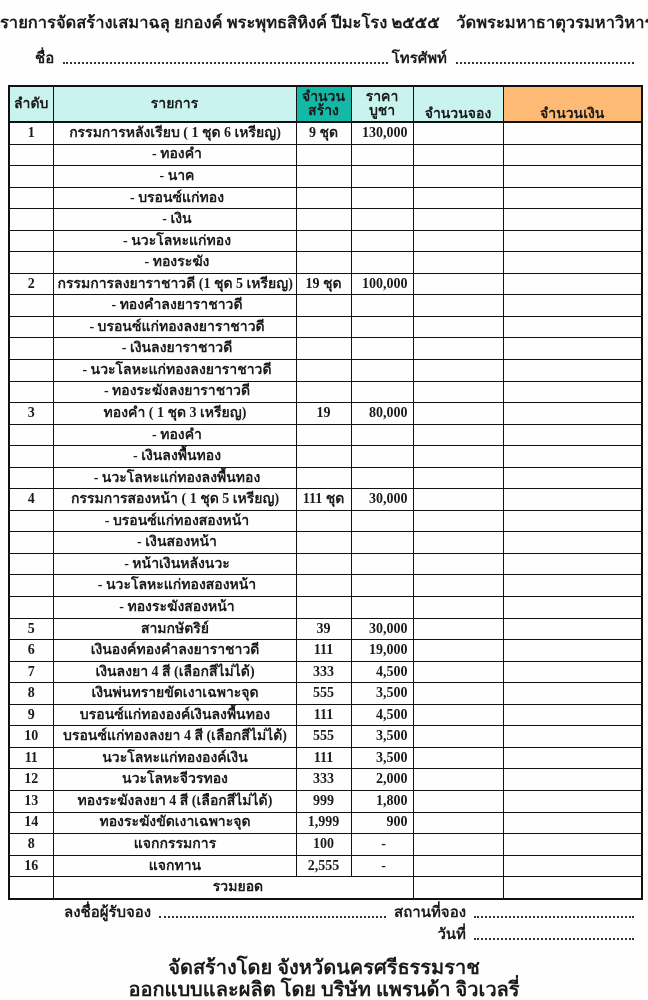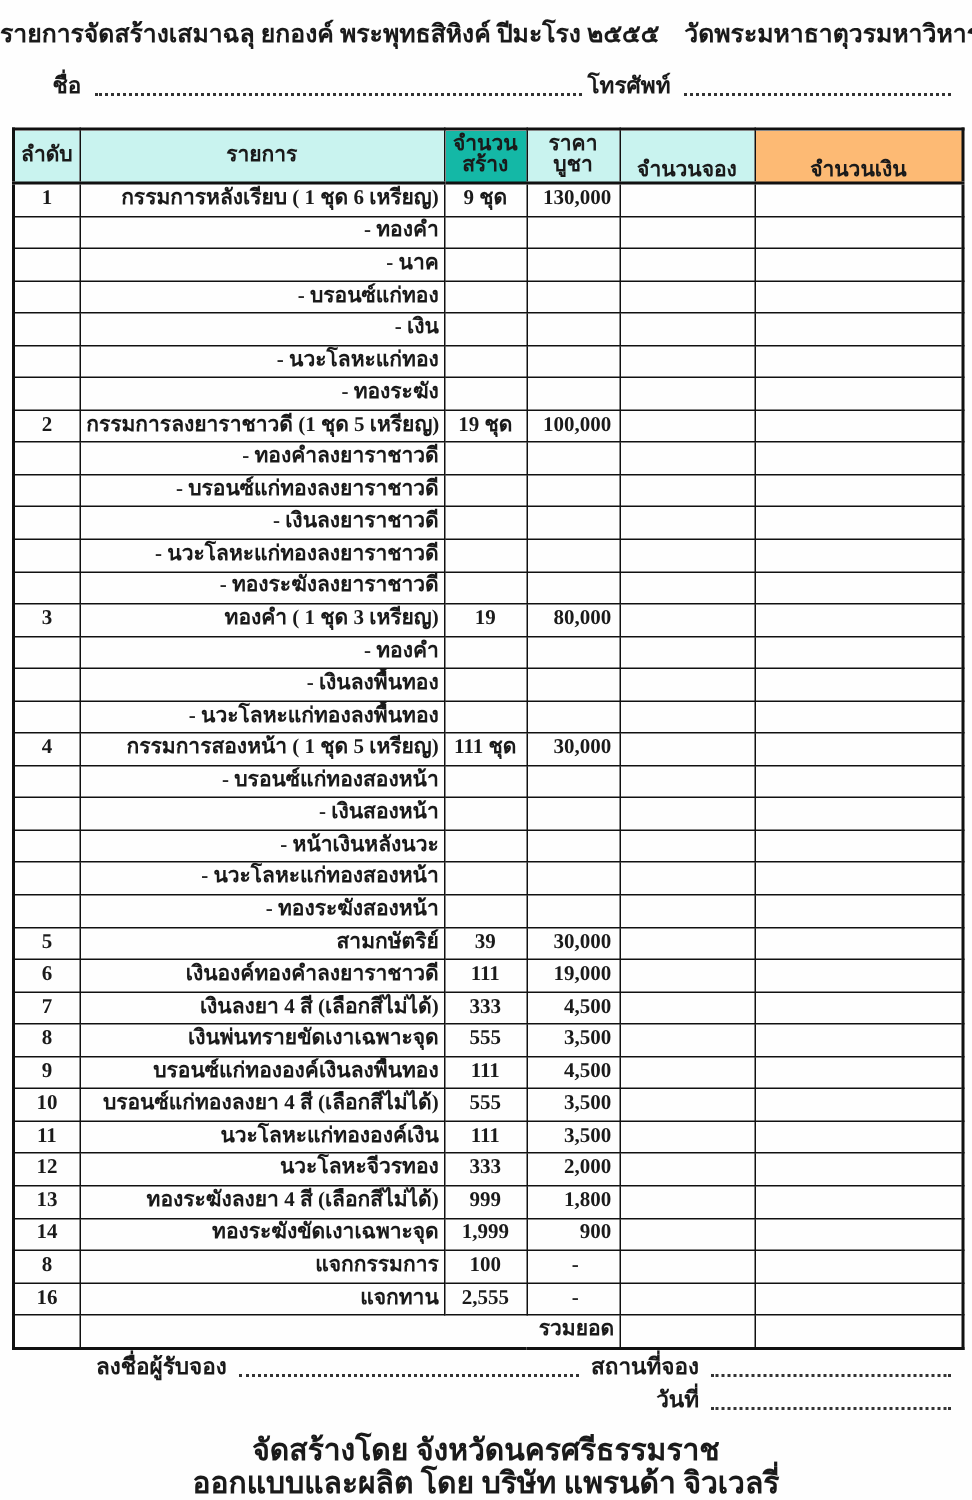--- a/index.html
+++ b/index.html
@@ -55,21 +55,21 @@
   }
   th.v-top{ vertical-align:top; padding-top:20px; }
   tbody td, tfoot td{
     height:20.55px;
     font-size:14px;
     line-height:1.05;
     padding:0 3px;
     vertical-align:middle;
   }
   .c-no{ text-align:center; }
-  .c-item{ text-align:right; padding-left:4px; white-space:nowrap; }
+  .c-item{ text-align:center; padding-left:4px; white-space:nowrap; }
   tr.sub-row td.c-item{ padding-left:8px; }
   .c-qty{ text-align:center; padding-right:3px; }
   .c-price{ text-align:right; padding-right:5px; }
   .c-price.center{ text-align:center; padding-right:0; }
   tfoot td.total-label{ padding-left:13px; }
 
   .sig-row{
     display:flex; align-items:flex-end;
     margin:0 10px 0 60px;
     height:22px;

